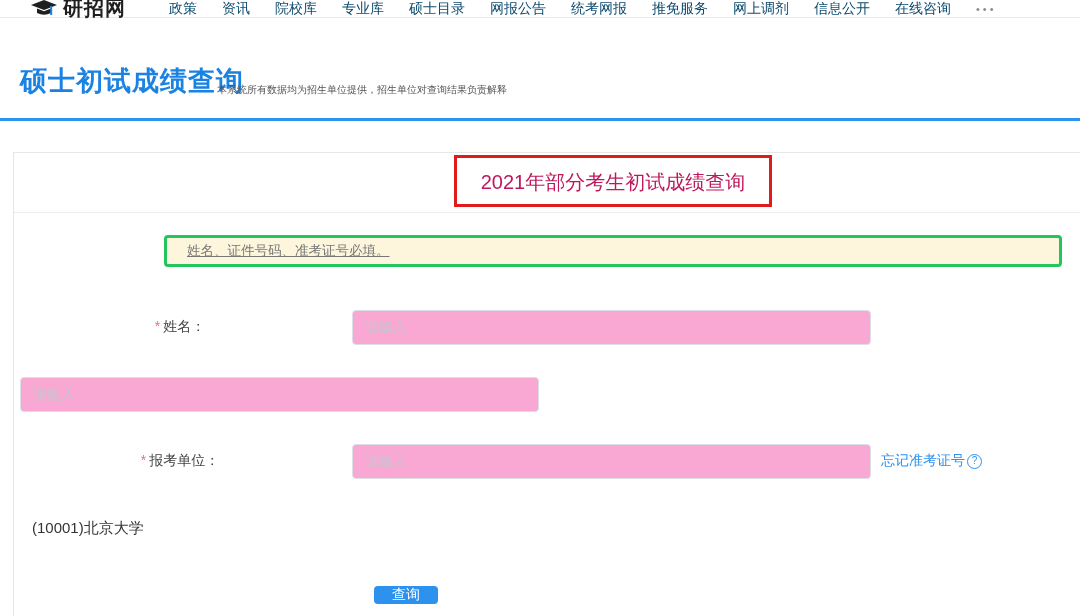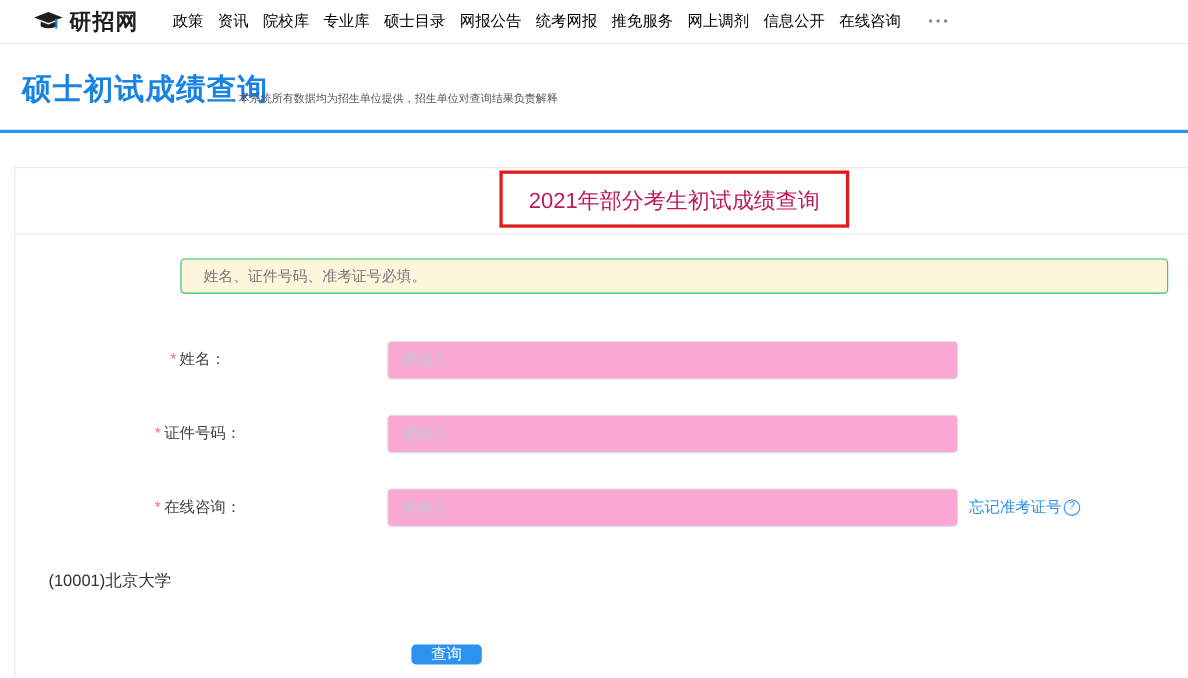--- a/index.html
+++ b/index.html
@@ -7,35 +7,35 @@
     width: 1080px; height: 616px;
     background: #ffffff;
     font-family: "Liberation Sans", sans-serif;
     overflow: hidden;
     position: relative;
     color: #333;
   }
 
   
   .topnav {
-    position: absolute; top: 0; left: 0; width: 1080px; height: 40px;
+    position: absolute; top: 0; left: 0; width: 1080px; height: 18px;
     background: #fff;
     border-bottom: 1px solid #e8e8e8;
     display: flex; align-items: center;
     padding-left: 30px;
   }
   .logo { display: flex; align-items: center; gap: 5px; cursor: pointer; }
   .logo-text {
     font-family: "Liberation Serif", serif;
     font-weight: 700; font-size: 20px; color: #1f1f1f;
     letter-spacing: 1px;
   }
   .nav-menu { display: flex; align-items: center; margin-left: 18px; }
   .nav-item {
-    font-size: 14px; color: #000000; margin-left: 13px;
+    font-size: 14px; color: #0c4a6e; margin-left: 25px;
     cursor: pointer; white-space: nowrap;
   }
   .nav-more {
     font-size: 11px; color: #8a8a8a; letter-spacing: 3px;
     margin-left: 25px; cursor: pointer;
   }
 
   
   .site-title {
     position: absolute; left: 20px; top: 63px;
@@ -68,25 +68,25 @@
     transform: translateX(-50%);
     width: 318px; height: 52px;
     border: 3px solid #e01b1b;
     pointer-events: none;
   }
 
   
   .notice {
     margin: 22px 150px 0 150px; height: 32px;
     background: #fdf6dd;
-    border: 1px solid #22c55e;
+    border: 3px solid #22c55e;
     border-radius: 4px;
     display: flex; align-items: center;
     padding: 0 20px;
-    font-size: 13.5px; color: #777;
+    font-size: 13.5px; color: #777; text-decoration: underline;
   }
 
   
   .form { margin-top: 42px; }
   .form-row {
     display: flex; align-items: center;
     height: 36px; margin-bottom: 31px;
   }
   .form-label {
     width: 332px; text-align: center;
@@ -106,21 +106,21 @@
     margin-left: 10px; font-size: 14px; color: #2d91ee;
     text-decoration: none; display: inline-flex; align-items: center;
     white-space: nowrap; cursor: pointer; text-align: right;
   }
   .q-circle {
     display: inline-flex; align-items: center; justify-content: center;
     width: 15px; height: 15px; border: 1px solid #2d91ee;
     border-radius: 50%; font-size: 10px; margin-left: 2px;
     color: #2d91ee; line-height: 1;
   }
-  .unit-value { margin-left: 30px; font-size: 15px; color: #333; }
+  .unit-value { margin-left: 18px; font-size: 15px; color: #333; }
   .submit-btn {
     margin-left: 28px; width: 64px; height: 18px;
     background: #2d91ee; color: #fff;
     border: none; border-radius: 4px;
     font-size: 14px; cursor: pointer;
     font-family: "Liberation Sans", sans-serif;
   }
 </style>
 </head>
 <body>
@@ -167,26 +167,25 @@
   </div>
 
   <div class="form">
 
     <div class="form-row">
       <span class="form-label"><span class="required-star">*</span><span>姓名：</span></span>
       <input class="text-input" type="text" placeholder="请输入" style="">
     </div>
 
     <div class="form-row">
-      <span class="form-label"><span class="required-star">*</span><span>证件号码：</span></span>
       <input class="text-input" type="text" placeholder="请输入" style="">
     </div>
 
     <div class="form-row">
-      <span class="form-label"><span class="required-star">*</span><span>在线咨询：</span></span>
+      <span class="form-label"><span class="required-star">*</span><span>报考单位：</span></span>
       <input class="text-input" type="text" placeholder="请输入" style="">
       <a class="forgot-link">
           <span>忘记准考证号</span>
           <span class="q-circle">?</span>
         </a>
     </div>
 
     <div class="form-row">
       <span class="unit-value">(10001)北京大学</span>
     </div>

